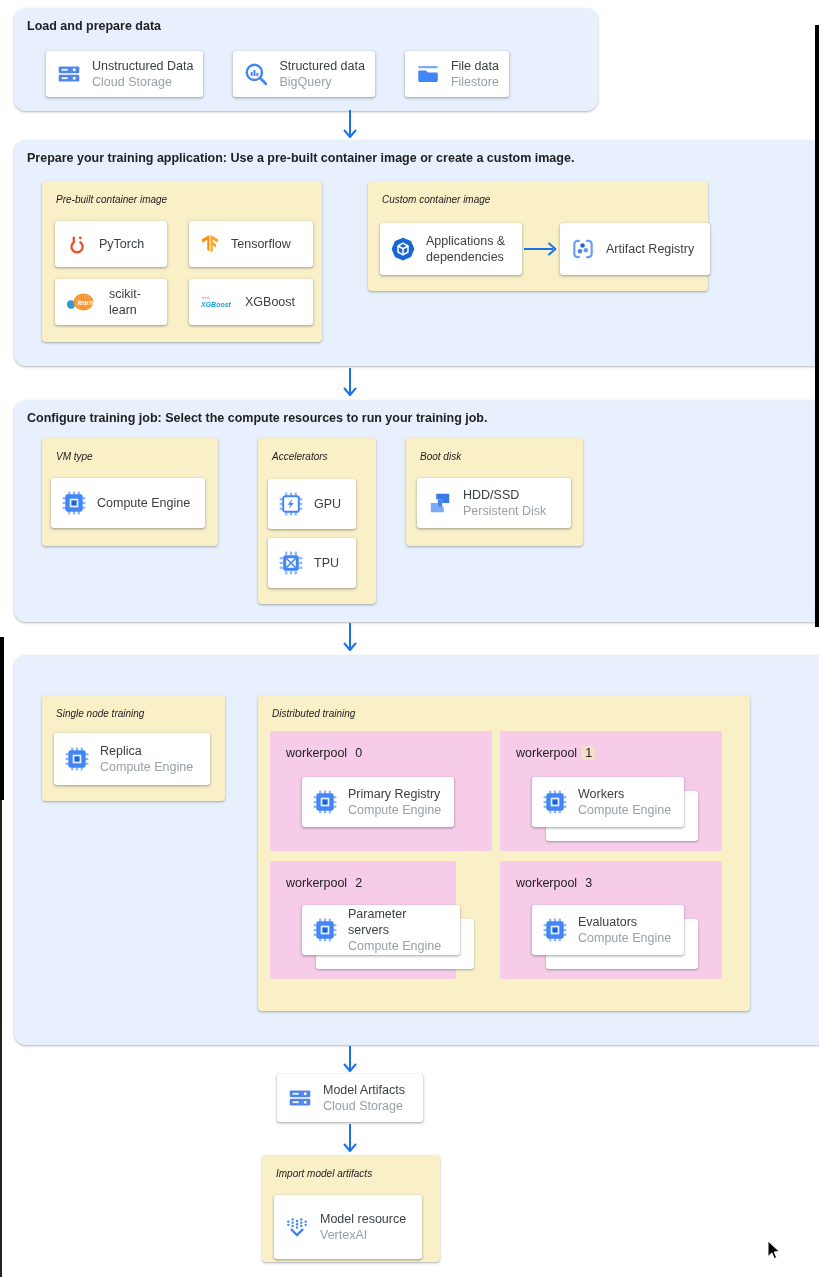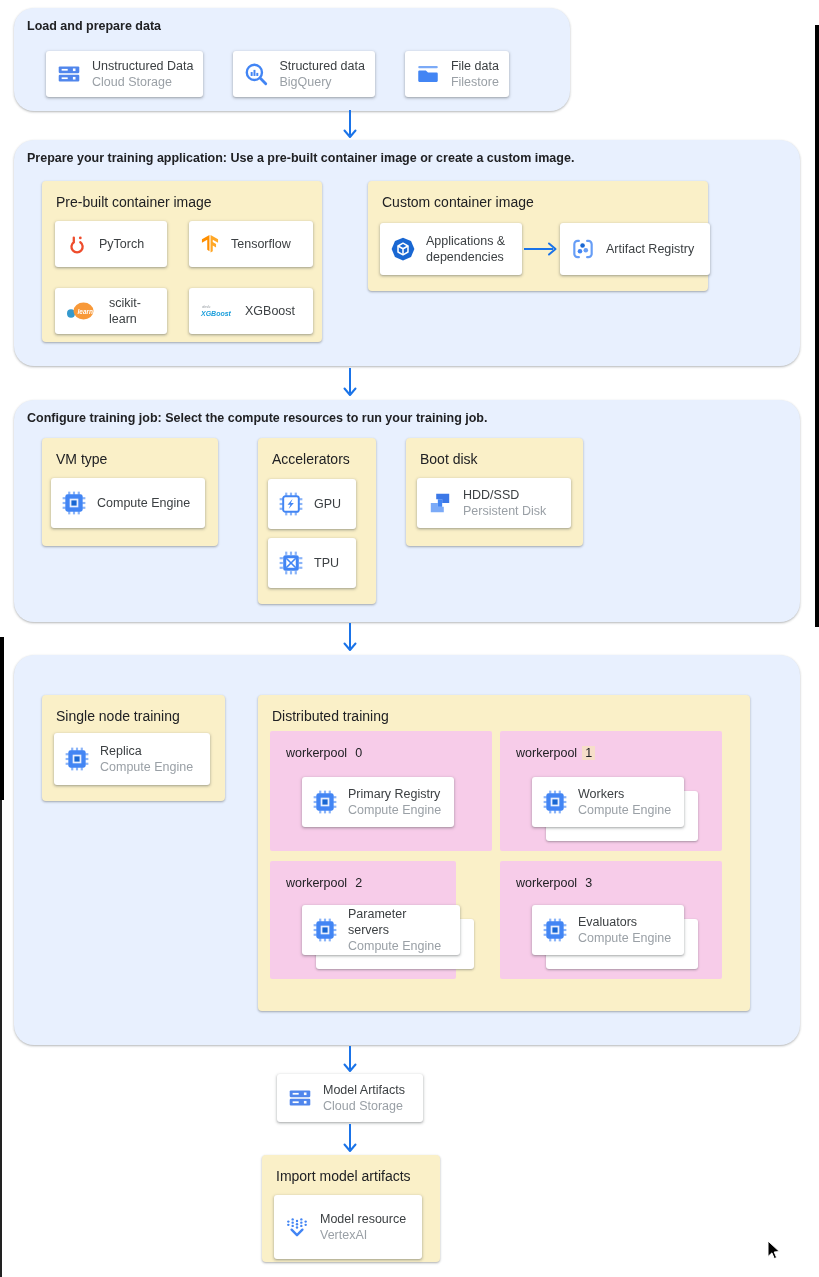--- a/index.html
+++ b/index.html
@@ -1,34 +1,34 @@
 <!DOCTYPE html>
 <html><head>
 <meta charset="utf-8">
 <style>
   html,body{margin:0;padding:0;background:#fff;}
   body{width:819px;height:1277px;position:relative;overflow:hidden;
        font-family:"Liberation Sans","DejaVu Sans",sans-serif;color:#202124;}
-  .sec{position:absolute;background:#E8F0FE;border-radius:20px;
-       box-shadow:0 1px 2px rgba(60,64,67,.28),0 1px 3px rgba(60,64,67,.12);}
+  .sec{position:absolute;background:#E8F0FE;border-radius:12px;
+       box-shadow:0 1px 2px rgba(60,64,67,.28),0 1px 3px rgba(60,64,67,.12);padding-left:28px;}
   .sec-title{position:absolute;left:13px;top:11px;font-size:12.5px;font-weight:700;color:#202124;white-space:nowrap;}
   .grp{position:absolute;background:#FAF0C8;border-radius:4px;
        box-shadow:0 1px 2px rgba(60,64,67,.3),0 1px 3px rgba(60,64,67,.15);}
-  .grp-label{position:absolute;left:14px;top:13px;font-size:14px;color:#202124;white-space:nowrap;}
+  .grp-label{position:absolute;left:14px;top:13px;font-size:10px;color:#202124;white-space:nowrap;font-style:italic;}
   .card{background:#fff;border-radius:3px;display:flex;align-items:center;gap:10px;
         padding:0 10px;box-sizing:border-box;
         box-shadow:0 1px 2px rgba(60,64,67,.3),0 1px 3px 1px rgba(60,64,67,.15);position:relative;}
   .abs{position:absolute;}
   .ct{display:flex;flex-direction:column;justify-content:flex-start;}
   .t{font-size:12.5px;color:#3C4043;line-height:1.3;}
   .s{font-size:12.5px;color:#9AA0A6;line-height:1.3;}
   .icon{display:flex;flex:0 0 auto;align-items:center;justify-content:center;}
   .row1{position:absolute;left:32px;top:43px;display:flex;gap:30px;}
   .row1 .card{height:46px;}
-  .pb-grid{position:absolute;left:13px;top:40px;display:grid;grid-template-columns:112px 124px;gap:21px 22px;}
+  .pb-grid{position:absolute;left:13px;top:40px;display:grid;grid-template-columns:112px 124px;gap:12px 22px;}
   .pb-grid .card{height:46px;}
   .custom-row{position:absolute;left:12px;top:42px;display:flex;align-items:center;}
   .pool{position:absolute;background:#F7CCE9;border-radius:2px;}
   .pool-label{position:absolute;left:16px;top:15px;font-size:12.5px;color:#202124;}
   .pool-label .num{margin-left:5px;padding:0 3px;}
   .pool-label .num.hl{background:#F6DEC9;}
   .ghost{position:absolute;background:#fff;border-radius:3px;
          box-shadow:0 1px 2px rgba(60,64,67,.3),0 1px 3px rgba(60,64,67,.15);}
   .varrow,.harrow{position:absolute;line-height:0;}
   .bar{position:absolute;background:#000;}

